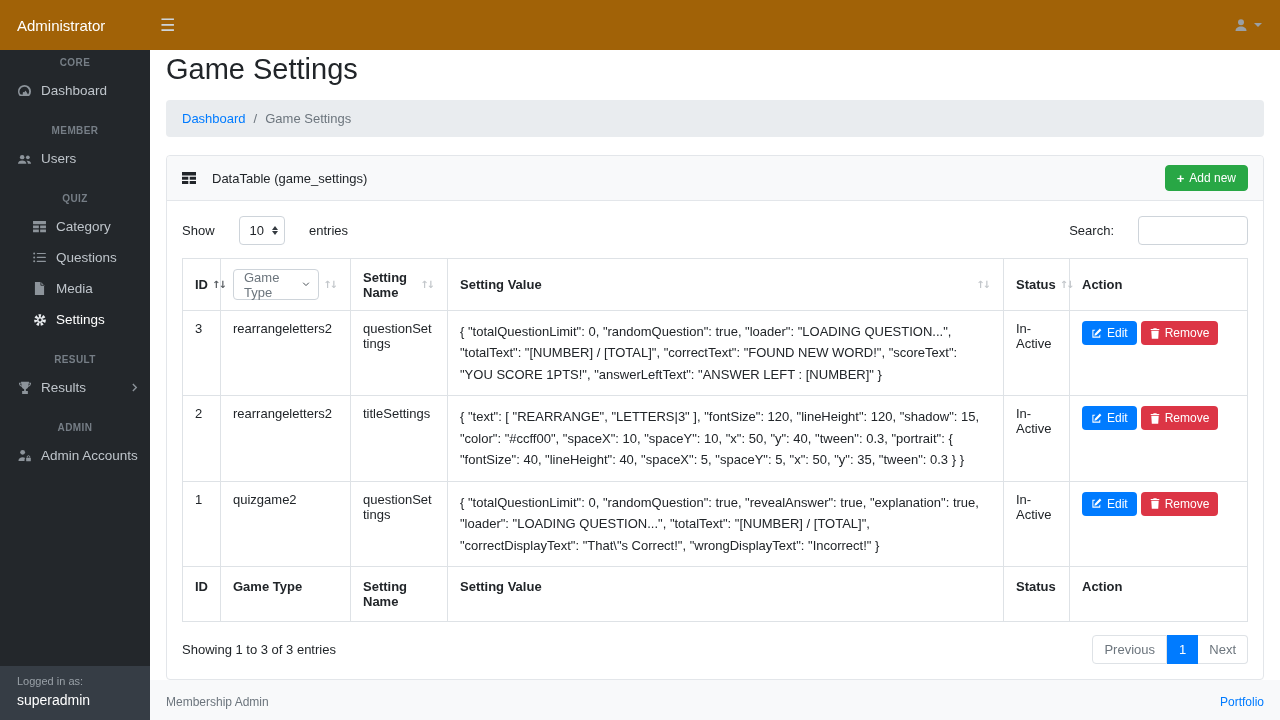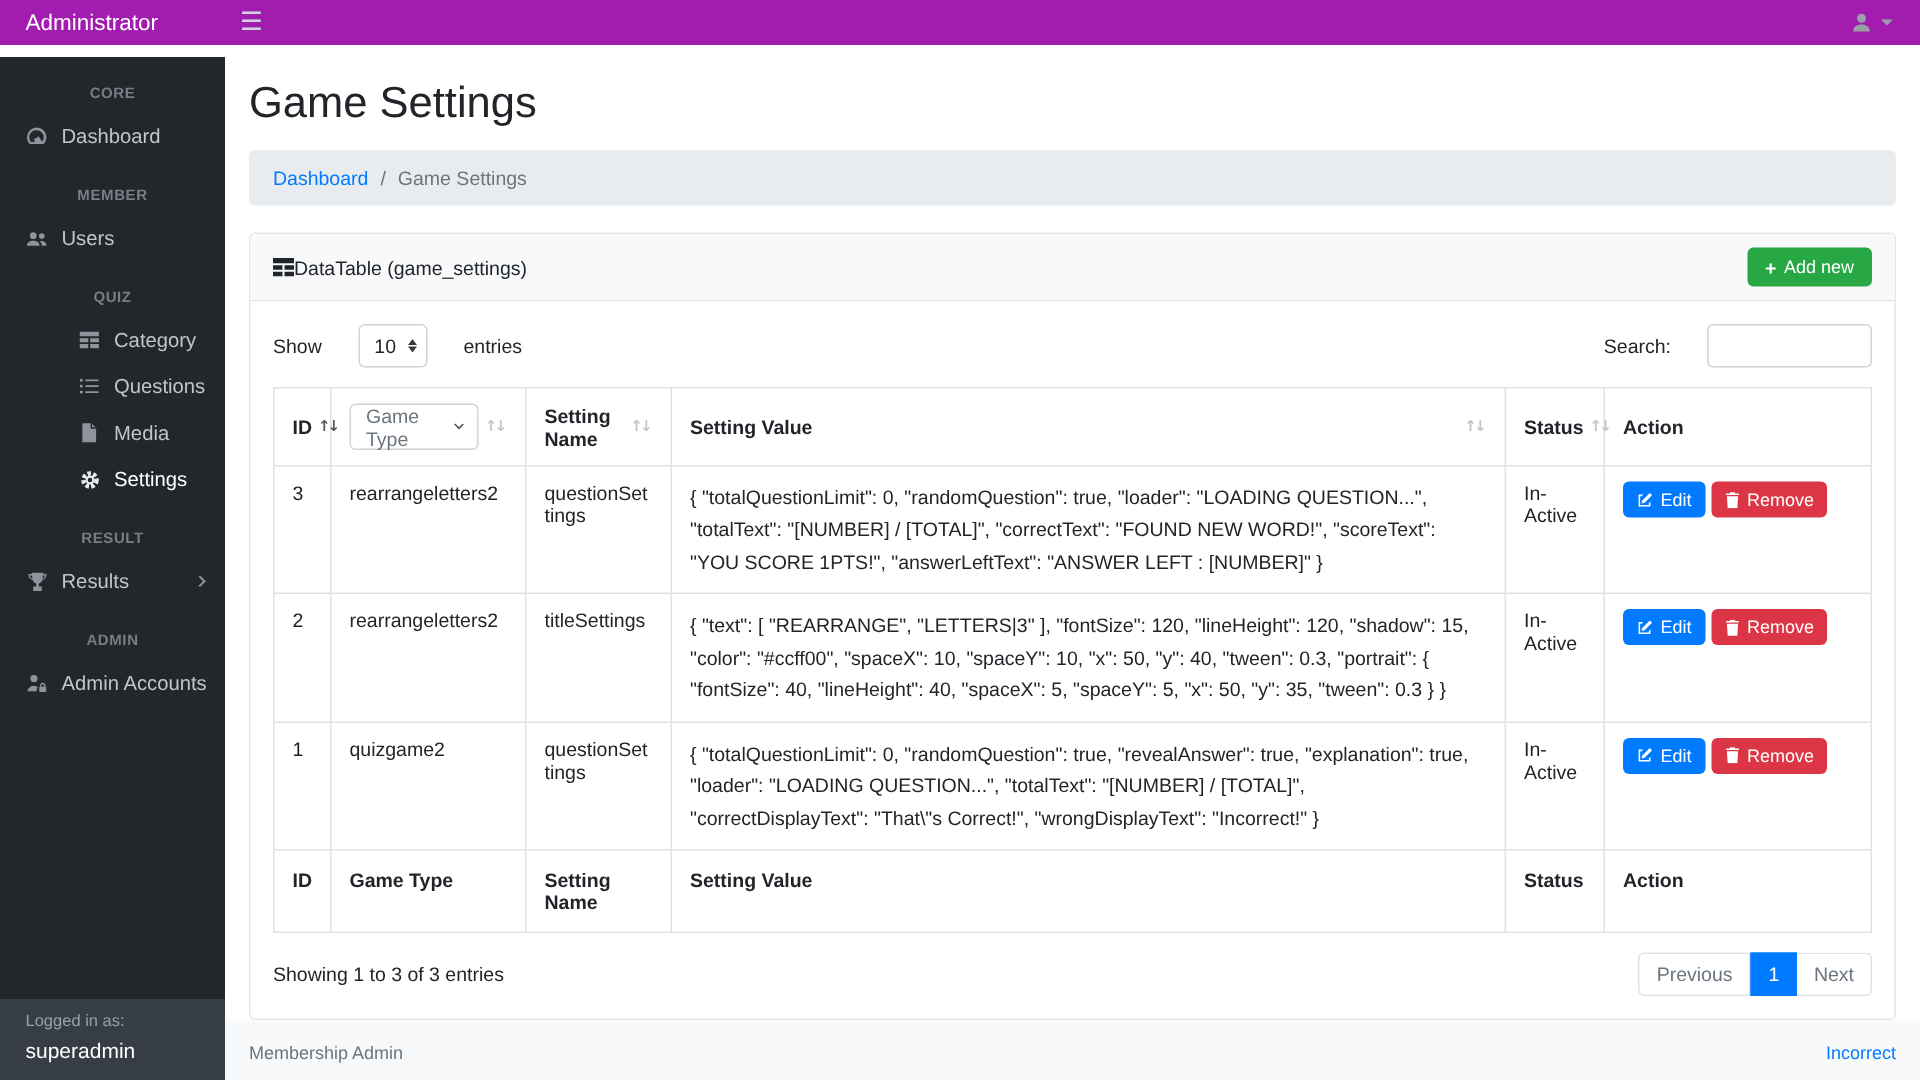--- a/index.html
+++ b/index.html
@@ -1,51 +1,51 @@
 <!DOCTYPE html>
 <html><head>
 <meta charset="utf-8">
 <style>
   * { margin:0; padding:0; box-sizing:border-box; }
   html,body { width:1280px; height:720px; overflow:hidden; }
   body { font-family:"Liberation Sans","DejaVu Sans",sans-serif; background:#fff; position:relative; }
 
   
-  .navbar { position:absolute; top:0; left:0; right:0; height:30px; background:#a21caf; display:flex; align-items:center; z-index:20; }
+  .navbar { position:absolute; top:0; left:0; right:0; height:50px; background:#a16207; display:flex; align-items:center; z-index:20; }
   .brand { width:150px; flex-shrink:0; color:#fff; font-size:15px; font-weight:500; padding-left:17px; }
   .hamburger { color:#ced4da; font-size:17px; padding:0 10px; cursor:pointer; font-family:"DejaVu Sans",sans-serif; line-height:38px; }
   .nav-right { margin-left:auto; padding-right:18px; display:flex; align-items:center; gap:5px; color:#9aa0a6; cursor:pointer; }
   .caret-down { width:0; height:0; border-left:4px solid transparent; border-right:4px solid transparent; border-top:4px solid #9aa0a6; }
 
   
   .sidebar { position:absolute; top:38px; left:0; bottom:0; width:150px; background:#23272b; color:#c6ccd2; }
   .nav-heading { padding:19px 17px 7px; font-size:10px; font-weight:700; letter-spacing:.4px; color:#767e86;text-align:center; }
   .nav-item { display:flex; align-items:center; gap:9px; padding:8px 12px 8px 17px; font-size:13.5px; color:#bfc5cb; cursor:pointer; }
   .nav-item .ic { width:15px; display:flex; justify-content:center; color:#8d949b; flex-shrink:0; }
   .nav-item.active { color:#fff; }
   .nav-item.active .ic { color:#e9ecef; }
-  .nav-sub .nav-item { padding-left:32px;margin-left:20px; }
+  .nav-sub .nav-item { padding-left:32px; }
   .chev { margin-left:auto; color:#8d949b; display:flex; }
   .sidebar-footer { position:absolute; bottom:0; left:0; right:0; background:#363d45; padding:9px 17px 12px; }
   .sf-line1 { font-size:11px; color:#99a0a7; }
   .sf-line2 { font-size:14px; color:#ffffff; margin-top:5px; }
 
   
   .main { position:absolute; top:38px; left:150px; right:0; bottom:0; background:#fff; display:flex; flex-direction:column; }
   .content { flex:1; padding:0 16px; }
   .page-title { font-size:29px; font-weight:400; color:#212529; margin:15px 0 14px; }
   .breadcrumb { background:#e9ecef; border-radius:4px; padding:11px 16px; font-size:13px; display:flex; gap:8px; align-items:center; }
   .breadcrumb a { color:#007bff; text-decoration:none; cursor:pointer; }
   .crumb-sep { color:#6c757d; }
   .crumb-current { color:#6c757d; }
 
   
   .card { margin-top:18px; border:1px solid #e3e6ea; border-radius:4px; background:#fff; }
   .card-header { background:#f8f9fa; border-bottom:1px solid #e3e6ea; border-radius:4px 4px 0 0; padding:9px 15px; display:flex; align-items:center; font-size:13px; color:#212529; }
-  .card-header .ct { margin-left:0; }
+  .card-header .ct { margin-left:16px; }
   .add-btn { margin-left:auto; background:#28a745; border:1px solid #28a745; color:#fff; font-size:12px; padding:5px 11px; border-radius:4px; display:flex; align-items:center; gap:5px; cursor:pointer; font-family:inherit; }
   .add-plus { font-size:13px; font-weight:700; line-height:1; }
   .card-body { padding:15px; }
 
   
   .controls { display:flex; justify-content:space-between; align-items:center; font-size:13px; color:#212529; margin-bottom:13px; }
   .ctl-left, .ctl-right { display:flex; align-items:center; gap:24px; }
   .mini-select { border:1px solid #ced4da; border-radius:4px; height:29px; padding:0 6px 0 10px; display:flex; align-items:center; gap:8px; color:#212529; cursor:pointer; background:#fff; }
   .updown { display:flex; flex-direction:column; gap:1px; }
   .tri-up { width:0;height:0;border-left:3.5px solid transparent;border-right:3.5px solid transparent;border-bottom:4px solid #343a40; }
@@ -387,15 +387,15 @@
             <button class="page-btn active">1</button>
             <button class="page-btn next">Next</button>
           </div>
         </div>
       </div>
     </div>
   </div>
 
   <div class="footer">
     <span>Membership Admin</span>
-    <a>Incorrect</a>
+    <a>Portfolio</a>
   </div>
 </div>
 
 </body></html>

